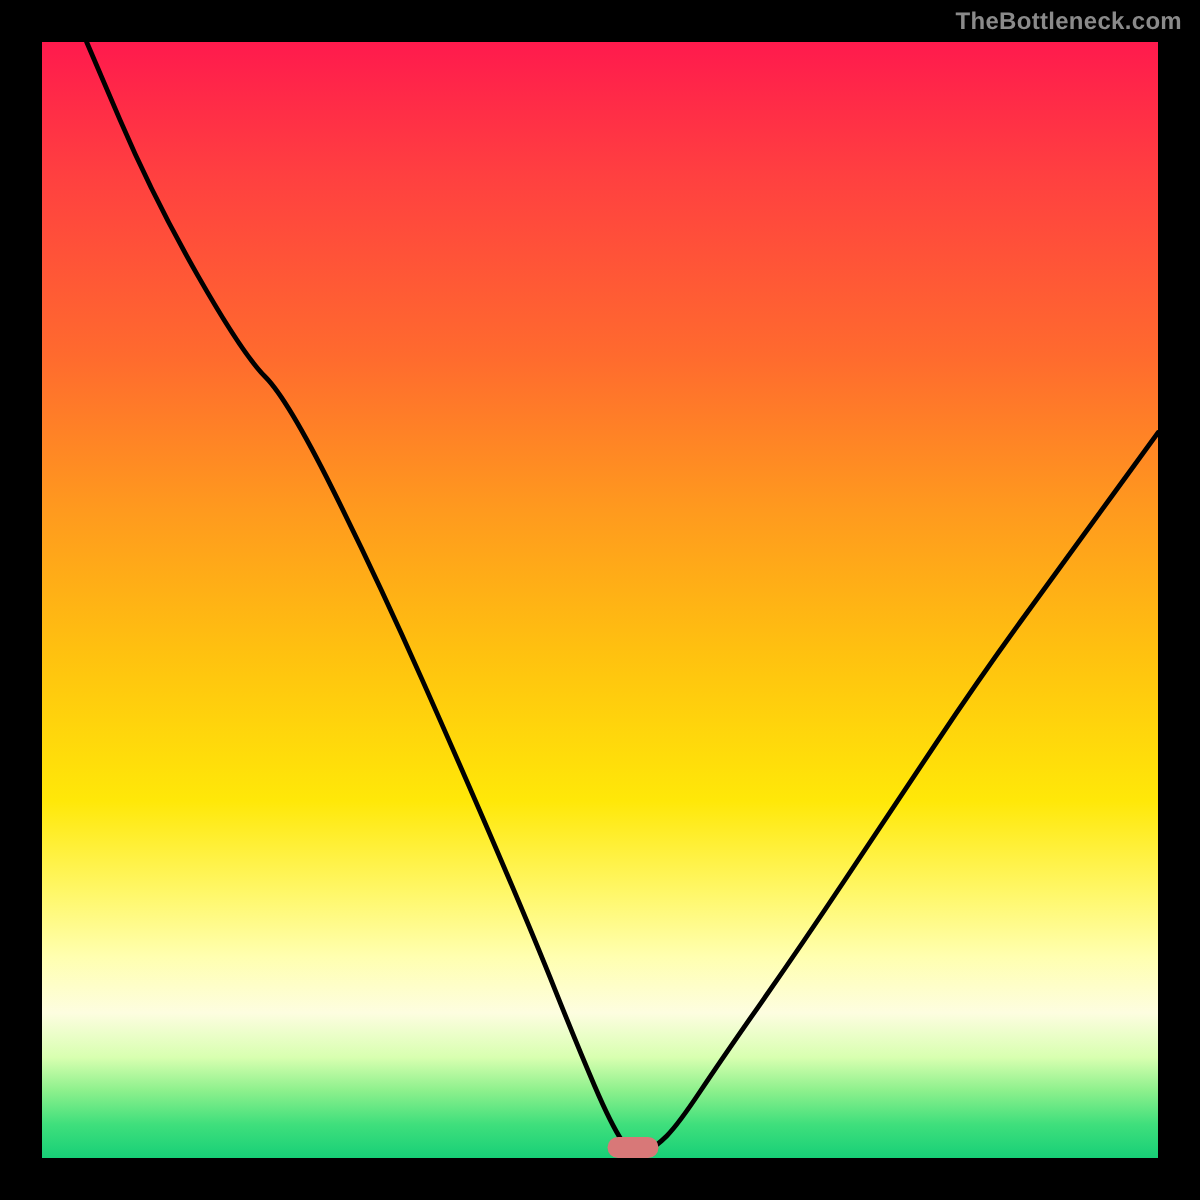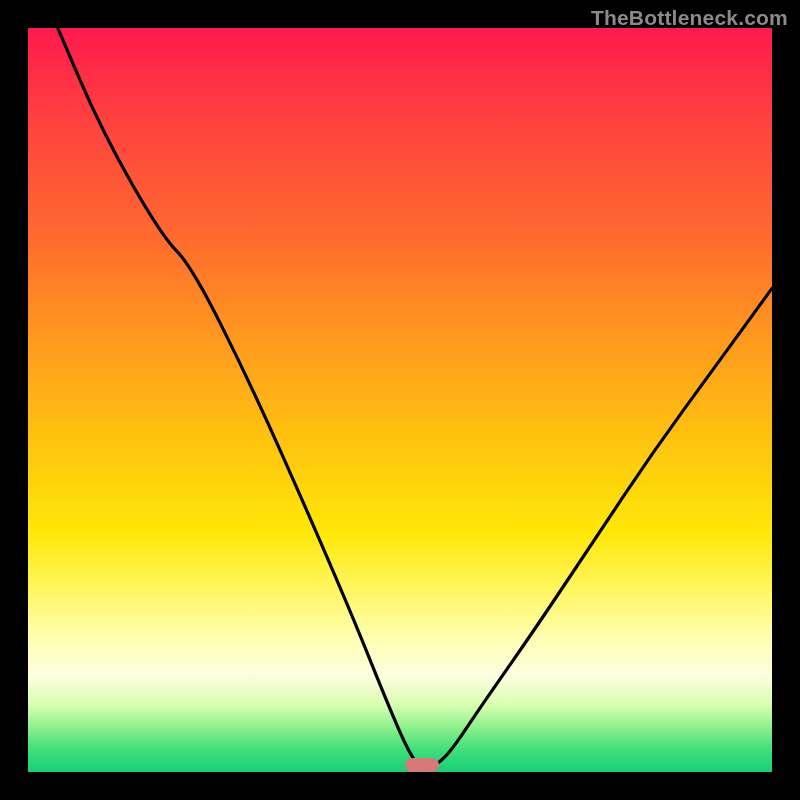--- a/index.html
+++ b/index.html
@@ -48,21 +48,21 @@
       #8cf08c 94%,
       #3fdf7c 97%,
       #17cf77 100%
     );
   }
   .watermark {
     position: absolute;
     top: 6px;
     right: 12px;
     font-family: Arial, Helvetica, sans-serif;
-    font-size: 21px;
+    font-size: 16px;
     font-weight: 600;
     color: #8a8a8a;
     letter-spacing: 0.2px;
     user-select: none;
   }
   svg.curve {
     position: absolute;
     left: 0;
     top: 0;
     width: 100%;

